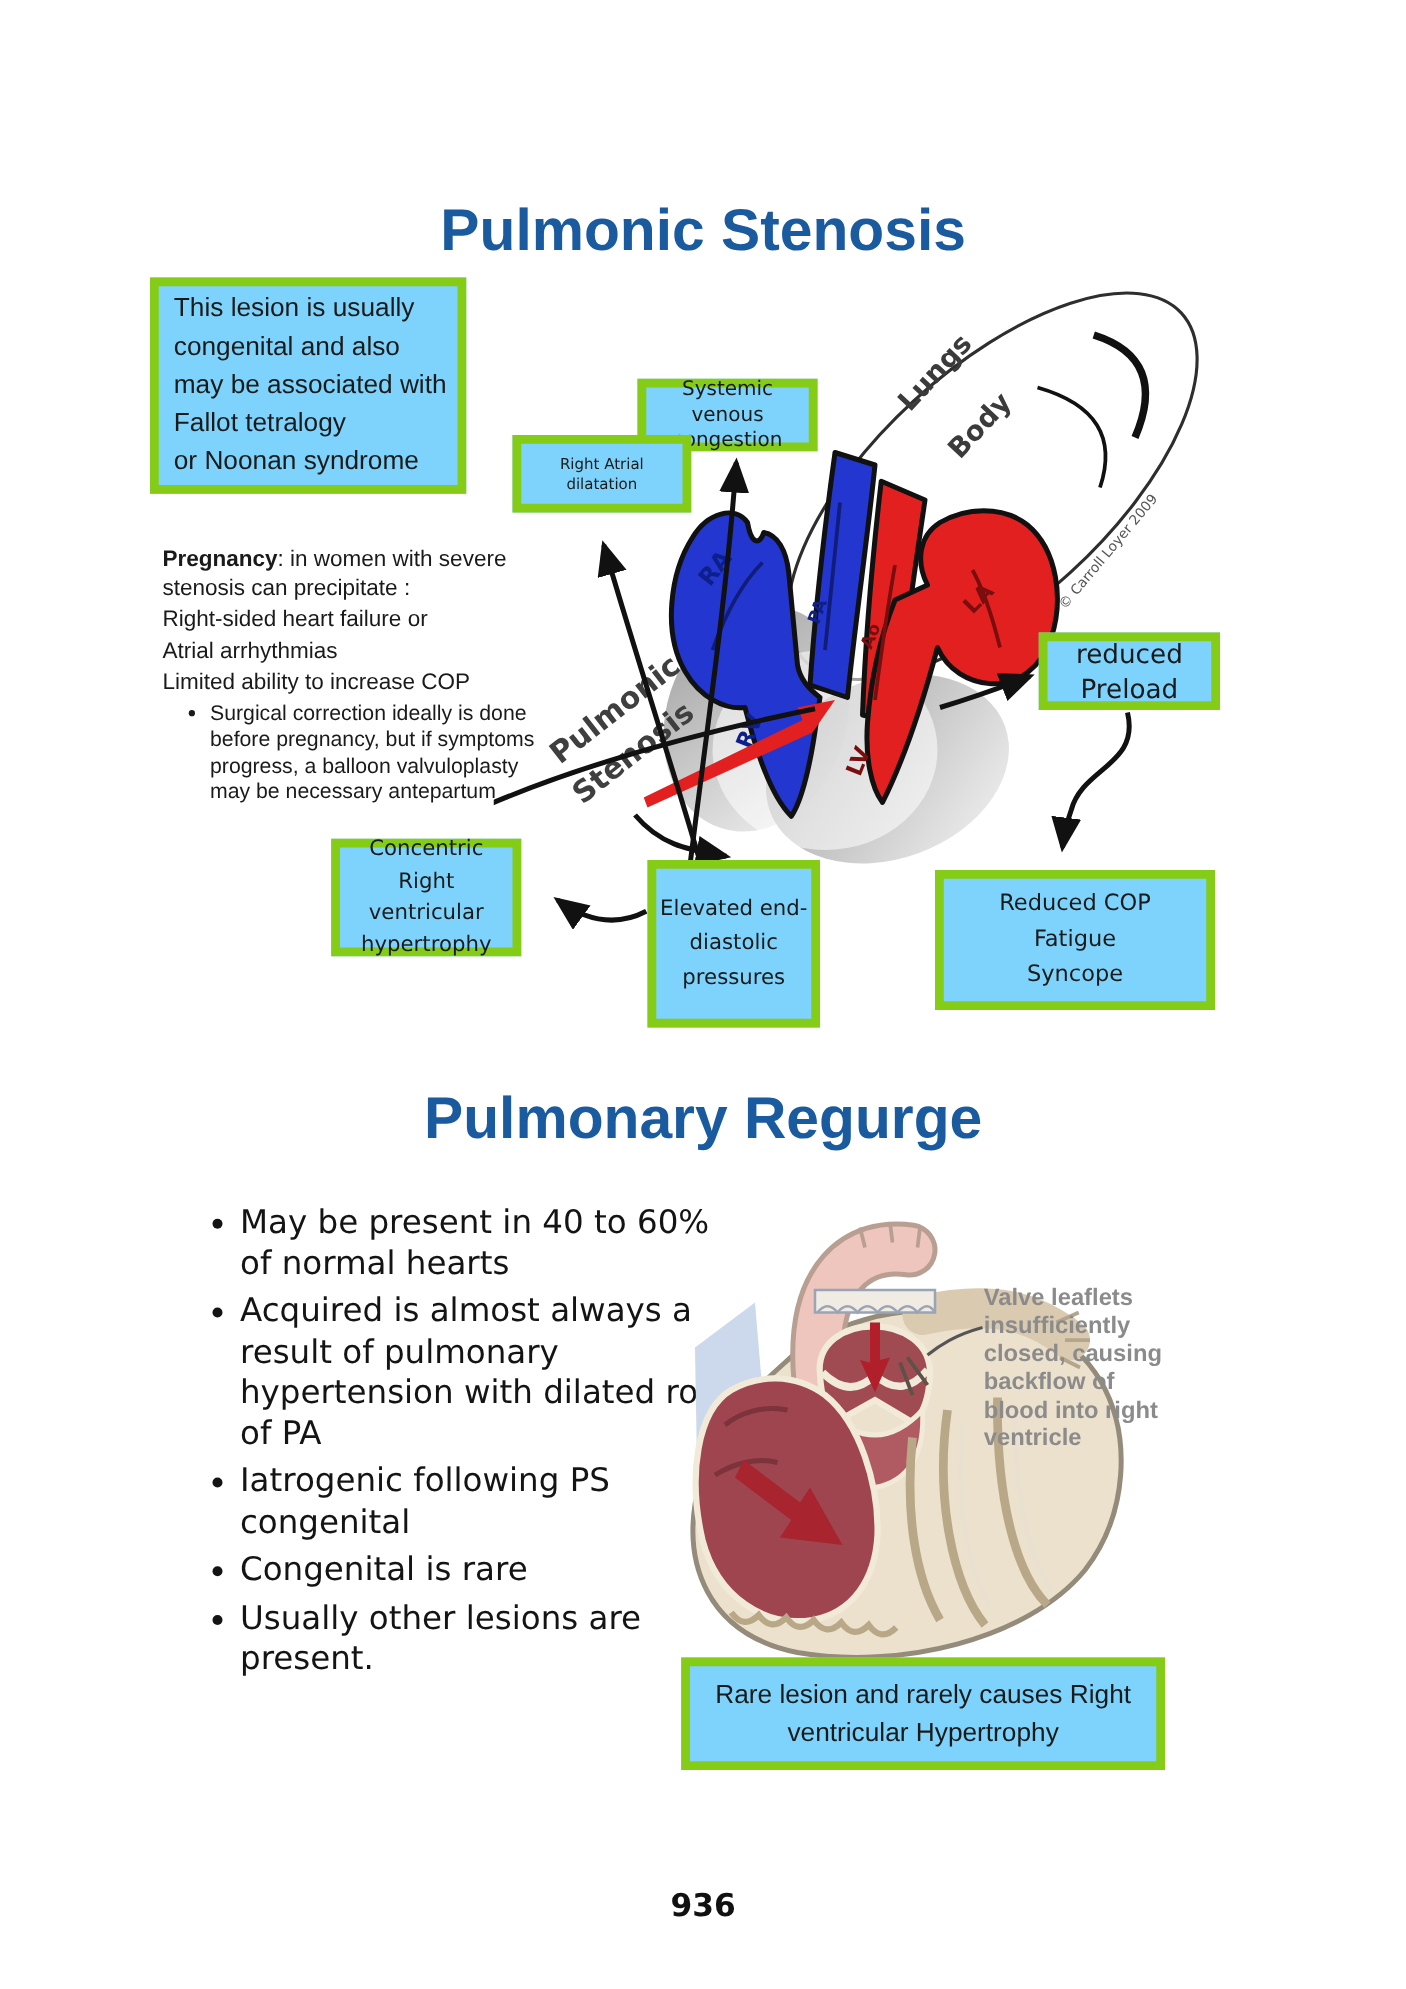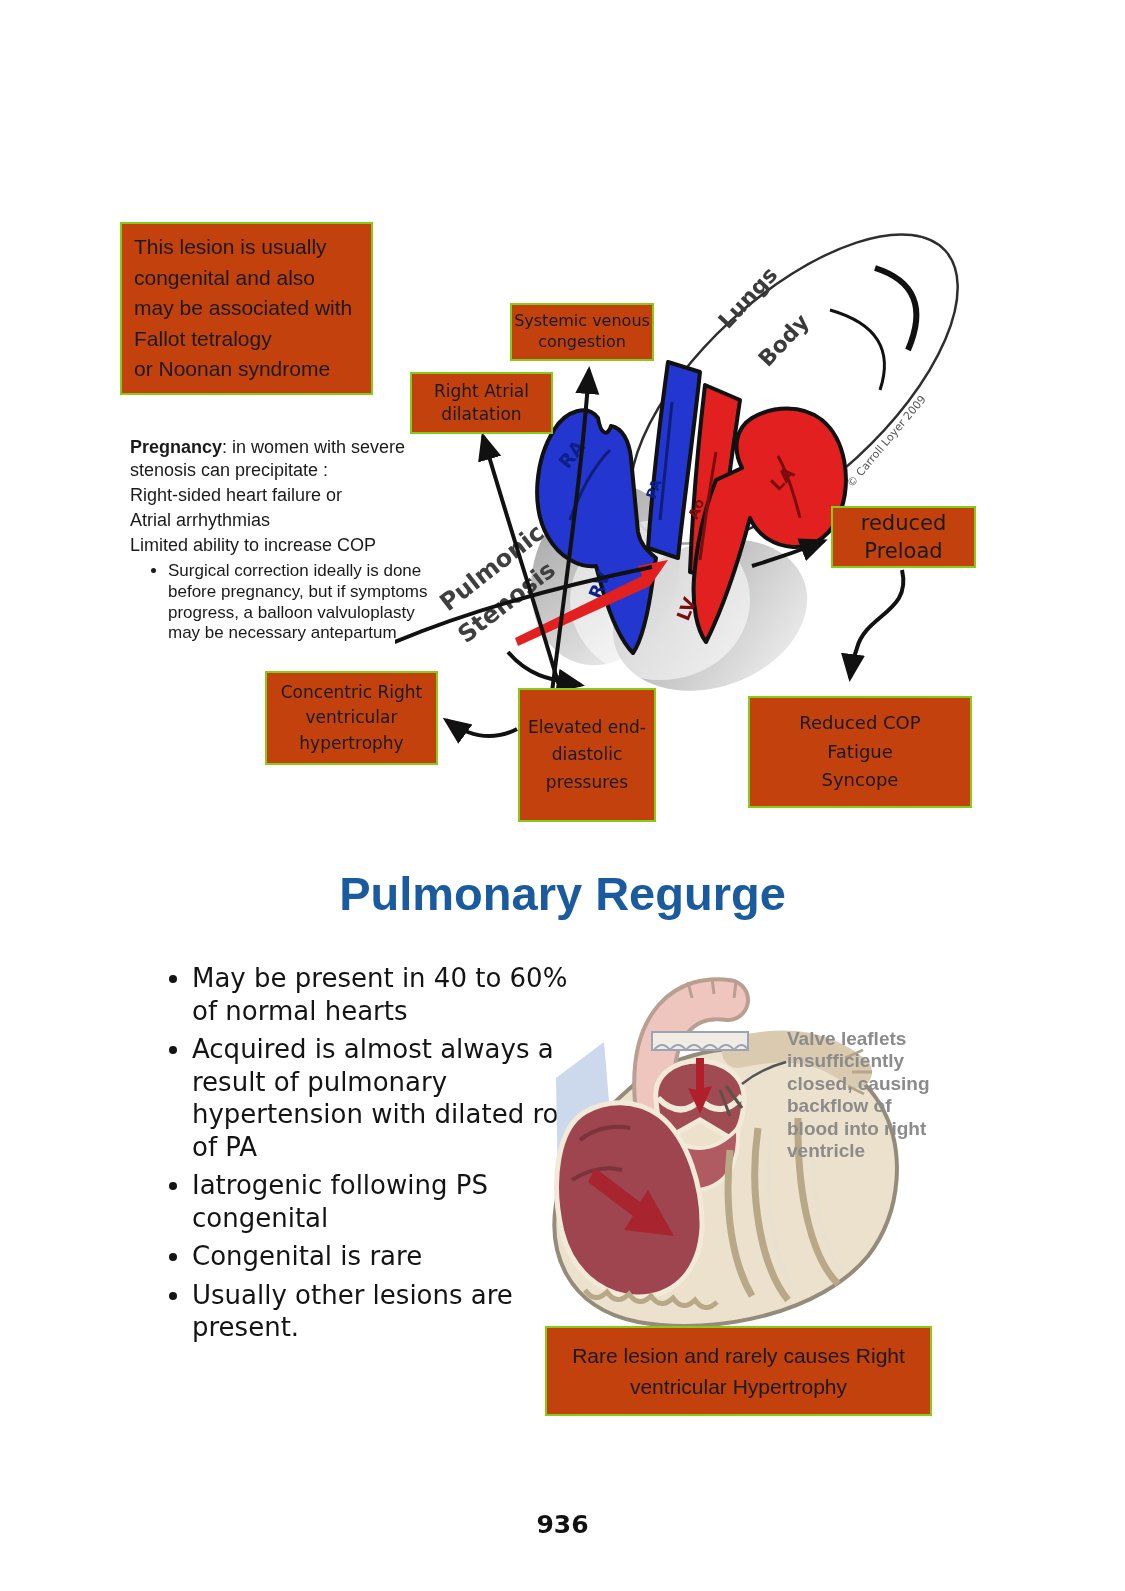--- a/index.html
+++ b/index.html
@@ -1,40 +1,41 @@
 <!DOCTYPE html>
 <html><head>
 <meta charset="utf-8">
 <style>
   html,body{margin:0;padding:0;background:#ffffff;}
   #page{position:relative;width:1125px;height:1591px;background:#ffffff;overflow:hidden;
         font-family:"Liberation Sans",sans-serif;color:#1a1a1a;}
   .abs{position:absolute;}
   .title{width:100%;text-align:center;font-size:47px;font-weight:bold;color:#1a5a9e;
          letter-spacing:0px;font-family:"Liberation Sans",sans-serif;}
-  .bluebox{border:2px solid #84cc16;background:#c2410c;display:flex;align-items:center;
+  .bluebox{border:7px solid #84cc16;background:#7dd3fc;display:flex;align-items:center;
            justify-content:center;text-align:center;white-space:pre-line;box-sizing:border-box;z-index:5;}
   .hand{font-family:"DejaVu Sans",sans-serif;}
   .preg{font-size:18px;line-height:1.28;}
   .preg .plead{margin:0 0 2px 0;}
   .preg .pline{margin:2px 0;}
   .preg ul{margin:4px 0 0 0;padding-left:38px;}
   .preg li{font-size:17px;line-height:1.22;}
   .bullets{list-style:disc;margin:0;padding-left:34px;}
   .bullets li{font-size:26px;line-height:1.25;margin-bottom:6px;color:#141414;}
   .caption{color:#8b8b8b;font-weight:bold;font-size:19px;line-height:1.18;white-space:pre-line;}
   .pagenum{width:100%;text-align:center;font-size:25px;font-weight:bold;color:#111;
            font-family:"DejaVu Sans",sans-serif;}
   svg text{font-family:"DejaVu Sans",sans-serif;}
 </style>
 </head>
 <body>
 
 <div id="page">
 
+  <div class="abs title" style="top:156px;left:0;">Pulmonic Stenosis</div>
 
   <div class="abs bluebox" style="left:120px;top:222px;width:253px;height:173px;
        font-size:21px;line-height:1.45;text-align:left;justify-content:flex-start;padding-left:12px;">This lesion is usually
 congenital and also
 may be associated with
 Fallot tetralogy
 or Noonan syndrome</div>
 
   <div class="abs preg" style="left:130px;top:436px;width:320px;">
     <p class="plead"><b>Pregnancy</b><span>: in women with severe stenosis can precipitate :</span></p>
@@ -103,25 +104,25 @@
     <path d="M 552,692 C 566,580 582,470 589,370" fill="none" stroke="#111" stroke-width="4" marker-end="url(#arr)"></path>
     <path d="M 752,566 C 785,556 806,548 824,541" fill="none" stroke="#111" stroke-width="4" marker-end="url(#arr)"></path>
     <path d="M 902,570 C 912,612 866,614 857,648 C 852,662 851,670 850,678" fill="none" stroke="#111" stroke-width="4" marker-end="url(#arr)"></path>
     <path d="M 508,652 C 530,678 554,680 581,685" fill="none" stroke="#111" stroke-width="4" marker-end="url(#arr)"></path>
     <path d="M 517,729 C 492,742 468,736 446,720" fill="none" stroke="#111" stroke-width="4" marker-end="url(#arr)"></path>
     <path d="M 652,567 C 540,590 420,624 332,672 C 302,690 290,712 292,738" fill="none" stroke="#111" stroke-width="4"></path>
   </svg>
 
   <div class="abs bluebox hand" style="left:510px;top:303px;width:144px;height:58px;font-size:16px;line-height:1.3;">Systemic venous
 congestion</div>
-  <div class="abs bluebox hand" style="left:410px;top:372px;width:143px;height:62px;font-size:17px;line-height:1.35;">Right Atrial
+  <div class="abs bluebox hand" style="left:410px;top:348px;width:143px;height:62px;font-size:12px;line-height:1.35;">Right Atrial
 dilatation</div>
   <div class="abs bluebox hand" style="left:831px;top:506px;width:145px;height:62px;font-size:21px;line-height:1.35;">reduced
 Preload</div>
-  <div class="abs bluebox hand" style="left:265px;top:671px;width:173px;height:94px;font-size:17px;line-height:1.5;">Concentric Right
+  <div class="abs bluebox hand" style="left:265px;top:671px;width:152px;height:94px;font-size:17px;line-height:1.5;">Concentric Right
 ventricular
 hypertrophy</div>
   <div class="abs bluebox hand" style="left:518px;top:688px;width:138px;height:134px;font-size:17px;line-height:1.6;">Elevated end-
 diastolic
 pressures</div>
   <div class="abs bluebox hand" style="left:748px;top:696px;width:224px;height:112px;font-size:18px;line-height:1.6;">Reduced COP
 Fatigue
 Syncope</div>
 
   <div class="abs title" style="top:866px;left:0;">Pulmonary Regurge</div>

